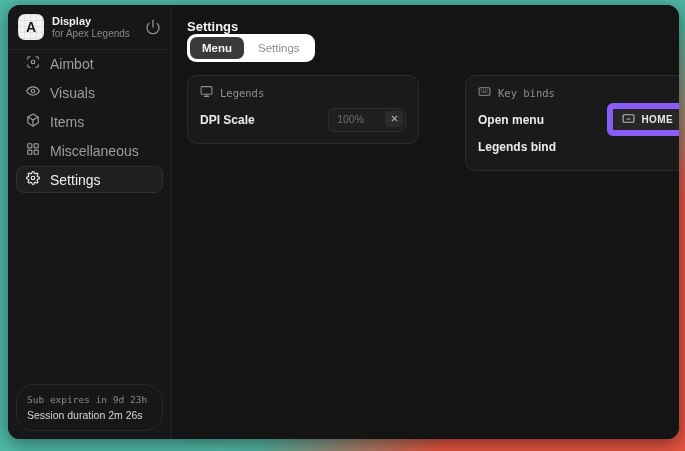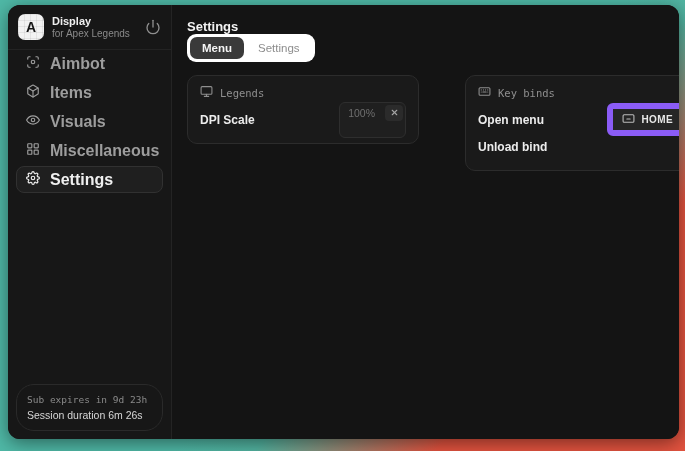--- a/index.html
+++ b/index.html
@@ -31,23 +31,22 @@
     background-size:6px 6px;
   }
   .brand { flex:1; min-width:0; }
   .brand-name { color:#efefef; font-size:11px; font-weight:bold; line-height:13px; }
   .brand-sub { color:#8a8a8a; font-size:10px; line-height:12px; }
   .hdr-action { color:#8f8f8f; width:16px; height:16px; cursor:pointer; flex-shrink:0; }
   .cat-label { color:#6f6f6f; font-size:10px; padding:12px 14px 6px; letter-spacing:.3px; }
   .nav { padding:0 8px; display:flex; flex-direction:column; gap:2px; }
   .nav-item {
     display:flex; align-items:center; gap:10px; height:27px; padding:0 9px;
-    color:#9d9d9d; font-size:16px; border-radius:8px; border:1px solid transparent;
+    color:#9d9d9d; font-size:14px; border-radius:8px; border:1px solid transparent;
     cursor:pointer;
-    font-weight:bold;
   }
   .nav-item svg { width:14px; height:14px; flex-shrink:0; }
   .nav-item.active { background:#1f1f1f; border-color:#313131; color:#f0f0f0; }
   .side-spacer { flex:1; }
   .status-box {
     margin:8px; border:1px solid #2a2a2a; border-radius:18px;
     padding:9px 10px; display:flex; flex-direction:column; gap:4px;
   }
   .status-line1 { font-family:"DejaVu Sans Mono", monospace; font-size:9.5px; color:#8a8a8a; white-space:nowrap; }
   .status-line2 { font-size:10.5px; color:#d6d6d6; white-space:nowrap; }
@@ -76,21 +75,21 @@
   .card-head svg { width:13px; height:13px; }
   .row { display:flex; align-items:center; justify-content:space-between; height:27px; }
   .row-label { color:#ececec; font-size:12px; font-weight:bold; }
   .checkbox {
     width:16px; height:16px; background:#f2f2f2; border-radius:4px;
     display:flex; align-items:center; justify-content:center; cursor:pointer;
   }
   .checkbox svg { width:11px; height:11px; }
   .dpi-control {
     display:flex; align-items:flex-start; background:#1f1f1f; border:1px solid #2e2e2e;
-    border-radius:6px; padding:2px 2px 16px 0; gap:2px;
+    border-radius:6px; padding:2px 2px 4px 0; gap:13px;
   }
   .dpi-value {
     font-size:10.5px; color:#6f6f6f; padding:2px 8px; min-width:40px; text-align:right;
   }
   .dpi-clear {
     background:#2b2b2b; border:none; color:#a5a5a5; width:18px; height:16px;
     border-radius:4px; display:flex; align-items:center; justify-content:center; cursor:pointer;
   }
   .dpi-clear svg { width:9px; height:9px; }
   .bind-btn {
@@ -133,36 +132,36 @@
               <path d="M7 21H5a2 2 0 0 1-2-2v-2"></path>
             <circle cx="12" cy="12" r="3"></circle>
           </svg>
         </span>
         <span>Aimbot</span>
       </div>
 
       <div class="nav-item">
         <span>
           <svg viewBox="0 0 24 24" fill="none" stroke="currentColor" stroke-width="2" stroke-linecap="round" stroke-linejoin="round">
+            <path d="M1 12s4-7 11-7 11 7 11 7-4 7-11 7S1 12 1 12z"></path>
+              <circle cx="12" cy="12" r="3"></circle>
+          </svg>
+        </span>
+        <span>Visuals</span>
+      </div>
+
+      <div class="nav-item">
+        <span>
+          <svg viewBox="0 0 24 24" fill="none" stroke="currentColor" stroke-width="2" stroke-linecap="round" stroke-linejoin="round">
             <path d="M21 16V8a2 2 0 0 0-1-1.73l-7-4a2 2 0 0 0-2 0l-7 4A2 2 0 0 0 3 8v8a2 2 0 0 0 1 1.73l7 4a2 2 0 0 0 2 0l7-4A2 2 0 0 0 21 16z"></path>
             <polyline points="3.27 6.96 12 12.01 20.73 6.96"></polyline>
               <line x1="12" y1="22.08" x2="12" y2="12"></line>
           </svg>
         </span>
         <span>Items</span>
-      </div>
-
-      <div class="nav-item">
-        <span>
-          <svg viewBox="0 0 24 24" fill="none" stroke="currentColor" stroke-width="2" stroke-linecap="round" stroke-linejoin="round">
-            <path d="M1 12s4-7 11-7 11 7 11 7-4 7-11 7S1 12 1 12z"></path>
-              <circle cx="12" cy="12" r="3"></circle>
-          </svg>
-        </span>
-        <span>Visuals</span>
       </div>
 
       <div class="nav-item">
         <span>
           <svg viewBox="0 0 24 24" fill="none" stroke="currentColor" stroke-width="2" stroke-linecap="round" stroke-linejoin="round">
             <rect x="3" y="3" width="7" height="7" rx="1"></rect>
               <rect x="14" y="3" width="7" height="7" rx="1"></rect>
             <rect x="3" y="14" width="7" height="7" rx="1"></rect>
               <rect x="14" y="14" width="7" height="7" rx="1"></rect>
           </svg>
@@ -178,21 +177,21 @@
           </svg>
         </span>
         <span>Settings</span>
       </div>
     </div>
 
     <div class="side-spacer"></div>
 
     <div class="status-box">
       <div class="status-line1">Sub expires in 9d 23h</div>
-      <div class="status-line2">Session duration 6m 26s</div>
+      <div class="status-line2">Session duration 2m 26s</div>
     </div>
   </div>
 
   <div class="main">
 
     <div class="page-title">Settings</div>
 
     <div class="tabs">
       <div class="tab active">Menu</div>
       <div class="tab">Settings</div>
@@ -247,19 +246,19 @@
               <svg viewBox="0 0 24 24" fill="none" stroke="currentColor" stroke-width="2" stroke-linecap="round" stroke-linejoin="round">
                 <rect x="2" y="5" width="20" height="14" rx="2"></rect>
                   <path d="M9 13h6"></path>
               </svg>
             </span>
             <span>HOME</span>
           </button>
         </div>
 
         <div class="row">
-          <span class="row-label">Unload bind</span>
+          <span class="row-label">Legends bind</span>
         </div>
       </div>
 
     </div>
   </div>
 </div>
 
 </body></html>

